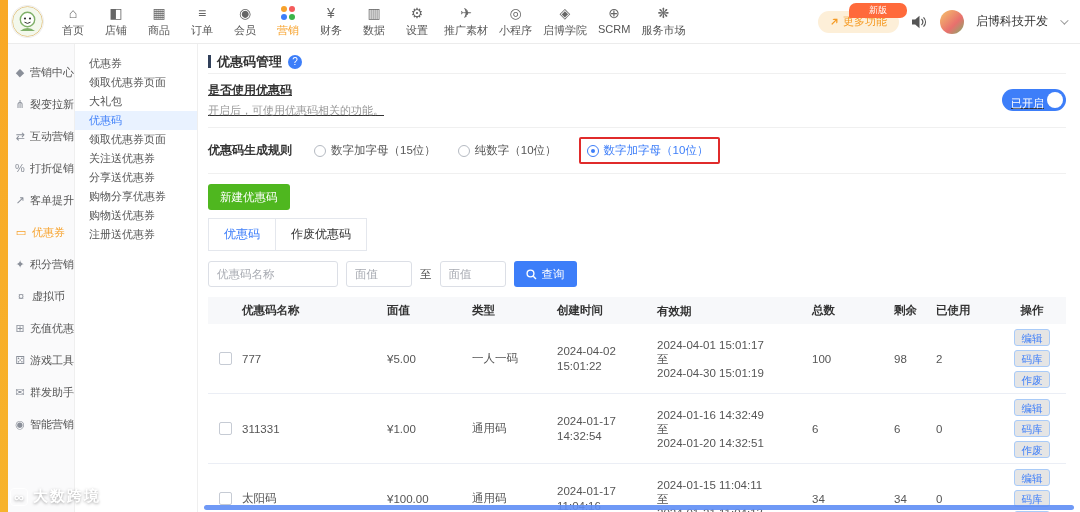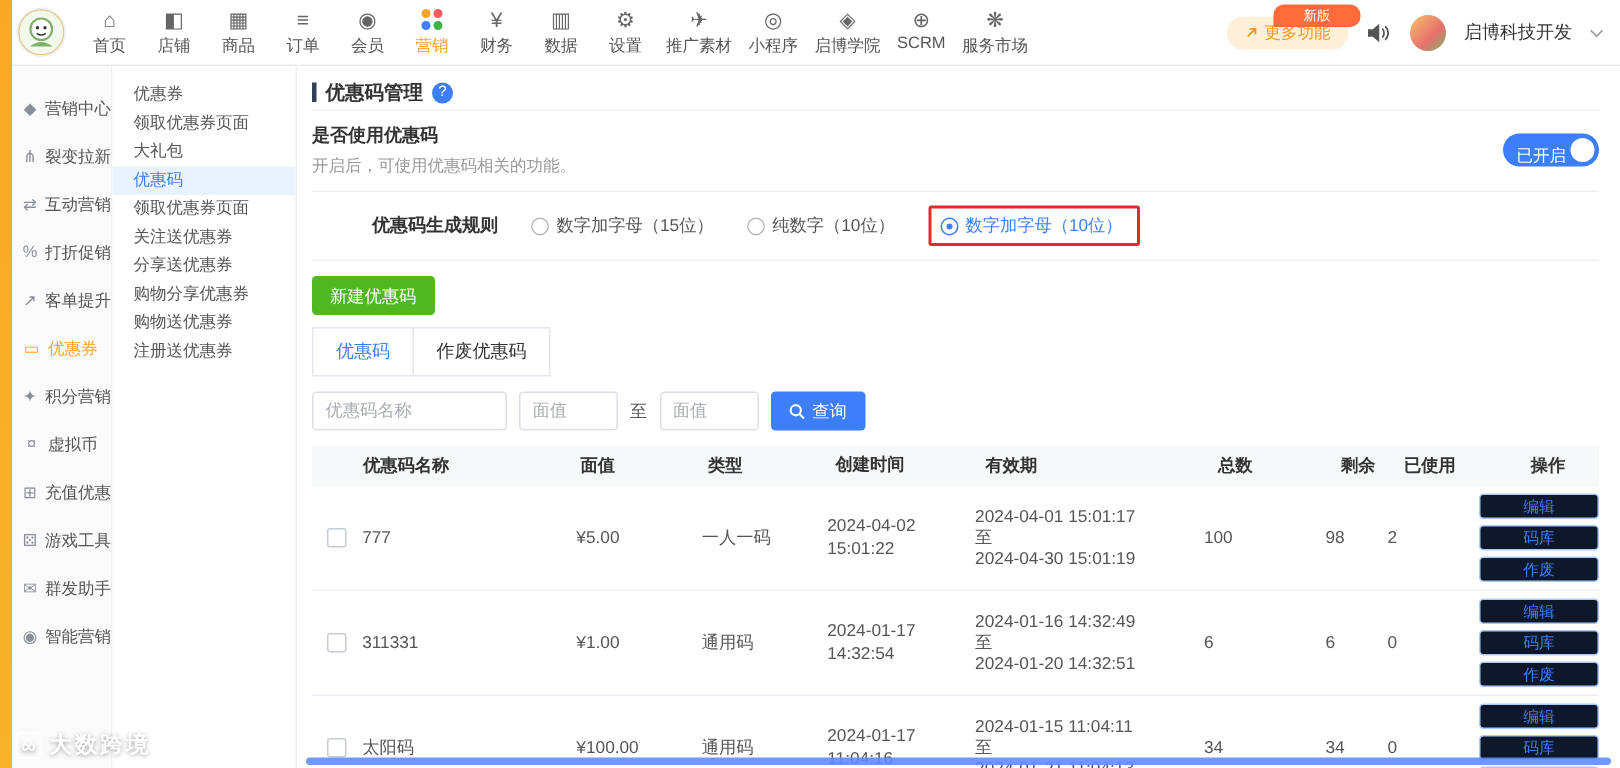--- a/index.html
+++ b/index.html
@@ -41,28 +41,28 @@
   .s2-item { height:19px; line-height:19px; padding-left:14px; font-size:11px; color:#555; cursor:pointer; white-space:nowrap; }
   .s2-item.active { background:#E9F2FF; color:#3D7EF9; }
 
   
   main { flex:1; background:#fff; padding:6px 14px 0 10px; position:relative; overflow:hidden; }
   .title-row { display:flex; align-items:center; height:24px; border-bottom:1px solid #F0F0F0; }
   .title-mark { width:3px; height:13px; background:#31405A; margin-right:6px; }
   .page-title { font-size:13px; font-weight:bold; color:#333; }
   .help { width:14px; height:14px; border-radius:50%; background:#3D7EF9; color:#fff; font-size:10px; line-height:14px; text-align:center; margin-left:6px; cursor:pointer; }
 
-  .toggle-sec { display:flex; justify-content:space-between; align-items:center; padding:8px 0 9px; border-bottom:1px solid #F0F0F0; }
+  .toggle-sec { display:flex; justify-content:space-between; align-items:center; padding:8px 0 9px; border-bottom:1px solid #F0F0F0;text-decoration:underline; }
   .sec-title { font-size:12px; font-weight:bold; color:#333; }
   .sec-desc { font-size:11px; color:#999; margin-top:4px; }
   .switch { width:64px; height:22px; border-radius:11px; background:#3D7EF9; color:#fff; font-size:11px; display:flex; align-items:flex-end; padding-left:9px; position:relative; cursor:pointer; flex:0 0 auto; }
   .switch .knob { position:absolute; right:3px; top:3px; width:16px; height:16px; border-radius:50%; background:#fff; }
 
   .rules-sec { display:flex; align-items:center; gap:22px; padding:9px 0; border-bottom:1px solid #F0F0F0; }
-  .rules-label { font-size:12px; font-weight:bold; color:#333;margin-left:40px; }
+  .rules-label { font-size:12px; font-weight:bold; color:#333; }
   .radio-opt { display:inline-flex; align-items:center; gap:5px; font-size:11.5px; color:#555; cursor:pointer; }
   .radio { width:12px; height:12px; border-radius:50%; border:1px solid #B5BAC2; background:#fff; display:inline-block; position:relative; }
   .radio.checked { border-color:#3D7EF9; }
   .radio.checked::after { content:""; position:absolute; left:3px; top:3px; width:4px; height:4px; border-radius:50%; background:#3D7EF9; }
   .radio-opt.selected { color:#3D7EF9; }
   .hl-box { border:2px solid #E02B2B; border-radius:2px; padding:4px 10px 4px 6px; display:inline-flex; }
 
   .create-btn { margin:10px 0 8px; height:26px; background:#4FB71F; color:#fff; border:none; border-radius:3px; font-size:11.5px; padding:0 12px; cursor:pointer; display:block; }
 
   .tabs { display:flex; }
@@ -86,21 +86,21 @@
   .col-value{width:85px;}
   .col-type{width:85px;}
   .col-created{width:100px;padding-right:10px;line-height:15px;}
   .col-valid{width:155px;line-height:14px;}
   .col-valid span{display:block;}
   .col-total{width:62px;}
   .col-remain{width:62px;padding-left:20px;}
   .col-used{width:62px;}
   .col-ops{flex:1;display:flex;flex-direction:column;align-items:center;gap:4px;padding:5px 0;}
   .checkbox { width:13px; height:13px; border:1px solid #C6CBD4; border-radius:2px; background:#fff; cursor:pointer; }
-  .op-btn { width:80px; height:17px; background:#0f172a; border:1px solid #A9CBF8; color:#3D7EF9; font-size:10.5px; border-radius:3px; cursor:pointer; line-height:14px; }
+  .op-btn { width:36px; height:17px; background:#e5e5e5; border:1px solid #A9CBF8; color:#3D7EF9; font-size:10.5px; border-radius:3px; cursor:pointer; line-height:14px; }
 
   .hscroll { position:absolute; bottom:2px; left:6px; right:6px; height:5px; background:#5F8EF5; border-radius:3px; opacity:.9; }
 
   .watermark { position:absolute; left:10px; bottom:6px; z-index:40; display:flex; align-items:center; gap:5px; color:#fff; font-size:15px; font-weight:bold; text-shadow:0 1px 3px rgba(0,0,0,.35); letter-spacing:2px; }
   .watermark .wm-icon { font-size:14px; border:1.5px solid #fff; border-radius:4px; padding:0 3px; line-height:16px; letter-spacing:0; }
 </style>
 </head>
 <body>
 
 <div class="accent-strip"></div>

